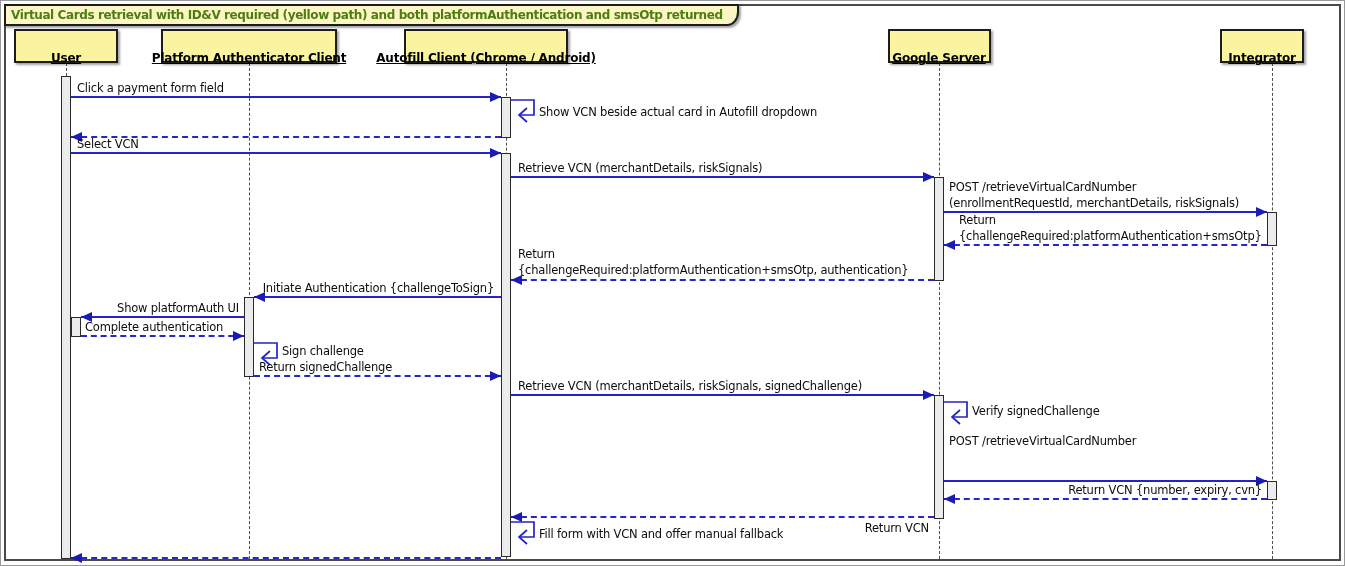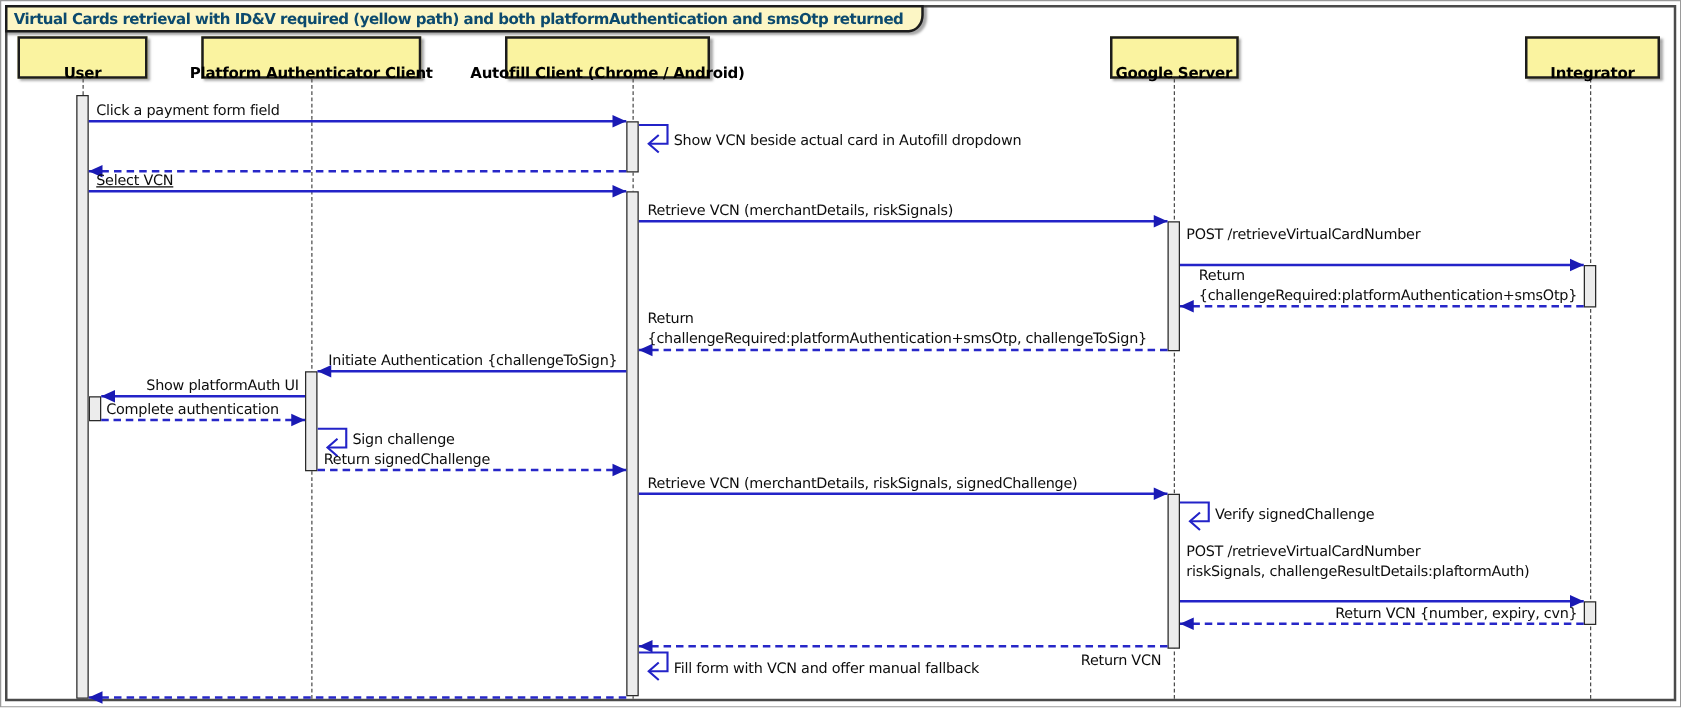--- a/index.html
+++ b/index.html
@@ -10,35 +10,35 @@
   }
   #frame{
     position:absolute;left:3px;top:3px;right:3px;bottom:4px;
     border:2px solid #4a4a4a;box-sizing:border-box;
   }
   #title-tab{
     position:absolute;left:3px;top:3px;height:22px;box-sizing:border-box;
     background:#FCF6C5;border:2px solid #1c1c1c;
     border-bottom-right-radius:12px 14px;
     padding:2px 14px 2px 5px;
-    font-size:12px;font-weight:bold;letter-spacing:-0.4px;color:#0c4a6e;
+    font-size:12px;font-weight:bold;letter-spacing:-0.4px;color:#4d7c0f;
     white-space:nowrap;box-shadow:2px 2px 2px rgba(0,0,0,.35);
     z-index:6;
   }
   .lifeline{
     position:absolute;width:0;border-left:1px dashed #4d4d4d;z-index:1;
   }
   .pbox{
     position:absolute;top:28px;height:34px;box-sizing:border-box;
     background:#FAF3A0;border:2px solid #1c1c1c;
     display:flex;align-items:center;justify-content:center;
     font-size:12px;font-weight:bold;letter-spacing:-0.2px;
     box-shadow:2px 2px 2px rgba(90,90,90,.55);z-index:4;
   }
-  .pbox span{white-space:nowrap;margin-top:24px;}
+  .pbox span{text-decoration:underline;white-space:nowrap;margin-top:24px;}
   .bar{
     position:absolute;width:10px;box-sizing:border-box;
     background:#ECECEC;border:1px solid #2a2a2a;z-index:3;
   }
   .mline{position:absolute;height:0;border-top:2px solid #2323c8;z-index:4;}
   .mline.dashed{border-top:2px dashed #2727c8;}
   .head-r{position:absolute;width:0;height:0;z-index:5;
     border-left:11px solid #1a1ab4;border-top:5px solid transparent;border-bottom:5px solid transparent;}
   .head-l{position:absolute;width:0;height:0;z-index:5;
     border-right:11px solid #1a1ab4;border-top:5px solid transparent;border-bottom:5px solid transparent;}
@@ -68,65 +68,66 @@
       </div>
       <div class="lifeline" style="left: 504.5px; top: 62px; height: 496px;"></div>
       <div class="pbox" style="left: 403px; width: 164px;">
         <span>Autofill Client (Chrome / Android)</span>
       </div>
       <div class="lifeline" style="left: 937.5px; top: 62px; height: 496px;"></div>
       <div class="pbox" style="left: 886.5px; width: 103px;">
         <span>Google Server</span>
       </div>
       <div class="lifeline" style="left: 1270.5px; top: 62px; height: 496px;"></div>
-      <div class="pbox" style="left: 1219px; width: 108px;">
+      <div class="pbox" style="left: 1219px; width: 84px;">
         <span>Integrator</span>
       </div>
       <div class="bar" style="left: 60px; top: 75px; height: 483px;"></div>
       <div class="bar" style="left: 70px; top: 316px; height: 20px;"></div>
       <div class="bar" style="left: 500px; top: 96px; height: 41px;"></div>
       <div class="bar" style="left: 500px; top: 152px; height: 404px;"></div>
       <div class="bar" style="left: 243px; top: 296px; height: 80px;"></div>
       <div class="bar" style="left: 933px; top: 176px; height: 104px;"></div>
       <div class="bar" style="left: 933px; top: 394px; height: 124px;"></div>
       <div class="bar" style="left: 1266px; top: 211px; height: 34px;"></div>
       <div class="bar" style="left: 1266px; top: 480px; height: 19px;"></div>
       <div class="mline" style="left: 70px; top: 95px; width: 430px;"></div>
       <div class="head-r" style="left: 489px; top: 91px;"></div>
       <div class="mlabel" style="left: 76px; top: 79px; text-align: right;">
         <div>Click a payment form field</div>
       </div>
       <div class="mline dashed" style="left: 70px; top: 135px; width: 430px;"></div>
       <div class="head-l" style="left: 70px; top: 131px;"></div>
       <div class="mline" style="left: 70px; top: 151px; width: 430px;"></div>
       <div class="head-r" style="left: 489px; top: 147px;"></div>
-      <div class="mlabel" style="left: 76px; top: 135px; text-decoration: underline;">
+      <div class="mlabel" style="left: 76px; top: 135px;">
         <div>Select VCN</div>
       </div>
       <div class="mline" style="left: 510px; top: 175px; width: 423px;"></div>
       <div class="head-r" style="left: 922px; top: 171px;"></div>
       <div class="mlabel" style="left: 517px; top: 159px;">
         <div>Retrieve VCN (merchantDetails, riskSignals)</div>
       </div>
       <div class="mline" style="left: 943px; top: 210px; width: 323px;"></div>
       <div class="head-r" style="left: 1255px; top: 206px;"></div>
       <div class="mlabel" style="left: 948px; top: 178px;">
         <div>POST /retrieveVirtualCardNumber</div>
+        <div>(enrollmentRequestId, merchantDetails, riskSignals)</div>
       </div>
       <div class="mline dashed" style="left: 943px; top: 243px; width: 323px;"></div>
       <div class="head-l" style="left: 943px; top: 239px;"></div>
       <div class="mlabel" style="left: 958px; top: 211px;">
         <div>Return</div>
         <div>{challengeRequired:platformAuthentication+smsOtp}</div>
       </div>
       <div class="mline dashed" style="left: 510px; top: 278px; width: 423px;"></div>
       <div class="head-l" style="left: 510px; top: 274px;"></div>
       <div class="mlabel" style="left: 517px; top: 245px;">
         <div>Return</div>
-        <div>{challengeRequired:platformAuthentication+smsOtp, challengeToSign}</div>
+        <div>{challengeRequired:platformAuthentication+smsOtp, authentication}</div>
       </div>
       <div class="mline" style="left: 253px; top: 295px; width: 247px;"></div>
       <div class="head-l" style="left: 253px; top: 291px;"></div>
       <div class="mlabel right" style="right: 850px; top: 279px;">
         <div>Initiate Authentication {challengeToSign}</div>
       </div>
       <div class="mline" style="left: 80px; top: 315px; width: 163px;"></div>
       <div class="head-l" style="left: 80px; top: 311px;"></div>
       <div class="mlabel right" style="right: 1105px; top: 299px;">
         <div>Show platformAuth UI</div>
@@ -143,21 +144,20 @@
       </div>
       <div class="mline" style="left: 510px; top: 393px; width: 423px;"></div>
       <div class="head-r" style="left: 922px; top: 389px;"></div>
       <div class="mlabel" style="left: 517px; top: 377px;">
         <div>Retrieve VCN (merchantDetails, riskSignals, signedChallenge)</div>
       </div>
       <div class="mline" style="left: 943px; top: 479px; width: 323px;"></div>
       <div class="head-r" style="left: 1255px; top: 475px;"></div>
       <div class="mlabel" style="left: 948px; top: 432px;">
         <div>POST /retrieveVirtualCardNumber</div>
-        <div>riskSignals, challengeResultDetails:plaftormAuth)</div>
       </div>
       <div class="mline dashed" style="left: 943px; top: 497px; width: 323px;"></div>
       <div class="head-l" style="left: 943px; top: 493px;"></div>
       <div class="mlabel right" style="right: 82px; top: 481px;">
         <div>Return VCN {number, expiry, cvn}</div>
       </div>
       <div class="mline dashed" style="left: 510px; top: 515px; width: 423px;"></div>
       <div class="head-l" style="left: 510px; top: 511px;"></div>
       <div class="mlabel right" style="right: 415px; top: 499px; margin-top: 20px;">
         <div>Return VCN</div>

